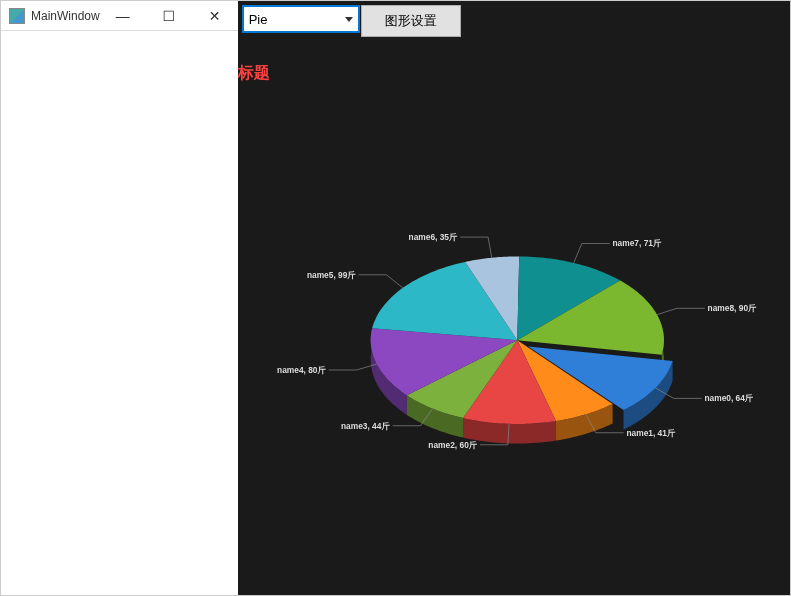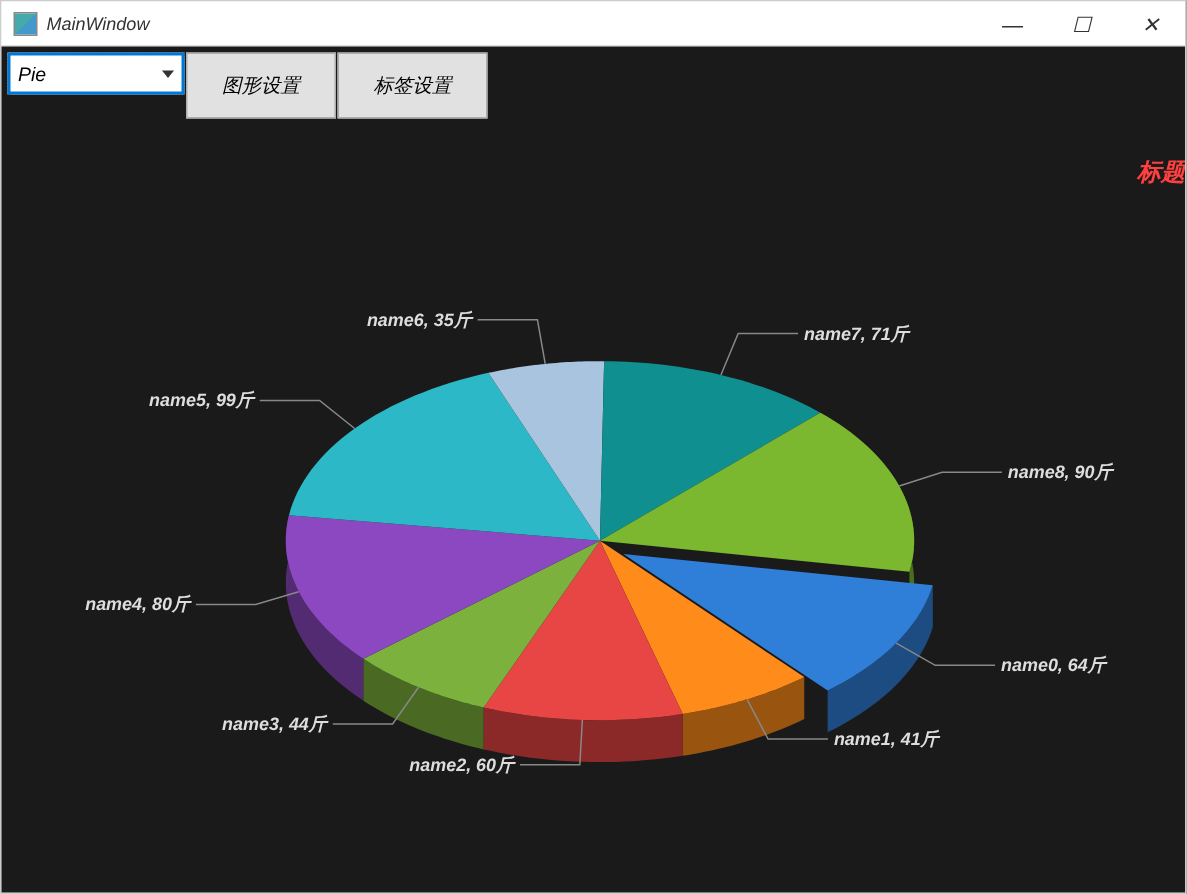--- a/index.html
+++ b/index.html
@@ -8,23 +8,21 @@
   background: #f0f0f0;
   width: 791px;
   height: 596px;
   overflow: hidden;
 }
 .window {
   width: 791px;
   height: 596px;
   background: #fff;
   display: flex;
-  flex-direction: column;
   border: 1px solid #ccc;
-  font-style: italic;
 }
 .titlebar {
   height: 30px;
   background: #fff;
   display: flex;
   align-items: center;
   padding: 0 0 0 8px;
   border-bottom: 1px solid #ddd;
 }
 .titlebar-icon {
@@ -73,32 +71,32 @@
 .combo-caret {
   position: absolute;
   right: 6px;
   width: 0; height: 0;
   border-left: 4px solid transparent;
   border-right: 4px solid transparent;
   border-top: 5px solid #333;
 }
 .btn {
   width: 100px;
-  height: 44px;
+  height: 32px;
   background: #e1e1e1;
   border: 1px solid #adadad;
   display: flex;
   align-items: center;
   justify-content: center;
   font-size: 13px;
   color: #000;
   margin-left: 1px;
 }
 .chart-title {
-  text-align: right;
+  text-align: left;
   color: #ff4040;
   font-size: 16px;
   font-weight: bold;
   margin-top: 14px;
 }
 .chart-area {
   position: absolute;
   left: 0; right: 0;
   top: 60px; bottom: 0;
 }
@@ -129,21 +127,20 @@
   </div>
 
   <div class="content">
 
     <div class="toolbar">
       <div class="combo">
         <span>Pie</span>
         <span class="combo-caret"></span>
       </div>
       <div class="btn">图形设置</div>
-      <div class="btn">标签设置</div>
     </div>
 
     <div class="chart-title">标题</div>
 
     <div class="chart-area">
       <svg class="chart-svg" id="pie-svg" viewBox="0 0 791 505">
           <g>
             <path d="M547.2446524630451,184.44011559665273 L553.1641566469789,187.90350899915796 L558.8343765984838,191.50051956897067 L564.2460836803957,195.22529294669943 L569.3904700013932,199.0717668310017 L574.259162751392,203.0336808453588 L578.8442378288156,207.10458672722896 L583.1382327375666,211.27785882299824 L587.1341587327037,215.54670487164475 L590.8255121950624,219.9041770595686 L594.2062852163,224.34318332859183 L597.2709753771428,228.85649891872674 L600.0145947029162,233.4367781269235 L602.4326777817857,238.07656626266095 L604.5212890324938,242.76831178092132 L606.2770291097635,247.50437857280096 L607.6970404369457,252.27705839375517 L608.7790118569037,257.078583409247 L609.5211823935656,261.90113883738405 L609.9223441180229,266.73687566796303 L609.9818441145101,271.5779234372254 L609.6995855430663,276.41640303752774 L609.0760277971478,281.2444395410824 L608.1121857559374,286.05417501689357 L606.8096281325637,290.8377813200316 L606.8096281325637,318.8377813200316 L608.1121857559374,314.05417501689357 L609.0760277971478,309.2444395410824 L609.6995855430663,304.41640303752774 L609.9818441145101,299.5779234372254 L609.9223441180229,294.73687566796303 L609.5211823935656,289.90113883738405 L608.7790118569037,285.078583409247 L607.6970404369457,280.27705839375517 L606.2770291097635,275.504378572801 L604.5212890324938,270.76831178092135 L602.4326777817857,266.07656626266095 L600.0145947029162,261.4367781269235 L597.2709753771428,256.85649891872674 L594.2062852163,252.34318332859183 L590.8255121950624,247.9041770595686 L587.1341587327037,243.54670487164475 L583.1382327375666,239.27785882299824 L578.8442378288156,235.10458672722896 L574.259162751392,231.0336808453588 L569.3904700013932,227.0717668310017 L564.2460836803957,223.22529294669943 L558.8343765984838,219.50051956897067 L553.1641566469789,215.90350899915796 L547.2446524630451,212.44011559665273 Z" fill="rgb(74,110,28)"></path>
             <path d="M241.9069136423538,348.98659363573 L237.05242232285727,345.696681358581 L232.4074835263304,342.3094222488786 L227.97807069931176,338.8291723621256 L223.7698801193797,335.26040734106977 L219.78832356967175,331.60771665997476 L216.03852137926688,327.87579772250103 L212.52529583838162,324.0694498207891 L209.2531649968474,320.1935679635128 L206.2263368538447,316.25313658083985 L203.44870394636618,312.2532231143953 L200.92383834336752,308.1989715004714 L198.6549870520447,304.0955955548644 L196.64506784214376,299.94837226784534 L194.8966654936743,295.7626350178879 L193.41202847285177,291.54376671288014 L192.193066040543,287.2971928676409 L191.2413457969341,283.0283746266433 L190.558091665578,278.74280174091814 L190.14418231941414,274.44598550816846 L190.0001500507847,270.14345168517525 L190.12618008690023,265.84073338160874 L190.5221103516353,261.5433639443833 L191.1874316739603,257.25686984170744 L192.1212884427415,252.98676355598025 L192.1212884427415,280.98676355598025 L191.1874316739603,285.25686984170744 L190.5221103516353,289.5433639443833 L190.12618008690023,293.84073338160874 L190.0001500507847,298.14345168517525 L190.14418231941414,302.44598550816846 L190.558091665578,306.74280174091814 L191.2413457969341,311.0283746266433 L192.193066040543,315.2971928676409 L193.41202847285177,319.54376671288014 L194.8966654936743,323.7626350178879 L196.64506784214376,327.94837226784534 L198.6549870520447,332.0955955548644 L200.92383834336752,336.1989715004714 L203.44870394636618,340.2532231143953 L206.2263368538447,344.25313658083985 L209.2531649968474,348.1935679635128 L212.52529583838162,352.0694498207891 L216.03852137926688,355.87579772250103 L219.78832356967175,359.60771665997476 L223.7698801193797,363.26040734106977 L227.97807069931176,366.8291723621256 L232.4074835263304,370.3094222488786 L237.05242232285727,373.696681358581 L241.9069136423538,376.98659363573 Z" fill="rgb(83,43,115)"></path>
             <path d="M622.4409425386905,299.76313901240536 L621.3097502493252,303.14463508158576 L620.0092682825391,306.5061967631879 L618.5405670382099,309.8450572251403 L616.9048553740328,313.15846832027694 L615.103479610534,316.4437028482807 L613.1379224229424,319.6980568003856 L611.0098016208298,322.9188515849906 L608.7208688165255,326.1034362323531 L606.2730079834004,329.24918957654745 L603.6682339052072,332.3535224128926 L600.9086905177533,335.4138796290728 L597.996649144272,338.4277423081985 L594.9345066259428,341.3926298020739 L591.7247833491009,344.30610177296813 L588.3701211707591,347.16576020220657 L584.8732812441502,349.9692513639305 L581.2371417460786,352.71426776240037 L577.4646955079517,355.39855003124796 L573.5590475524432,358.0198887931142 L569.5234125378121,360.57612647814216 L565.3611121119844,363.0651590998281 L561.0755721785728,365.48493798676964 L556.6703200770862,367.83347146888457 L552.1489816796498,370.1088265167138 L552.1489816796498,398.1088265167138 L556.6703200770862,395.83347146888457 L561.0755721785728,393.48493798676964 L565.3611121119844,391.0651590998281 L569.5234125378121,388.57612647814216 L573.5590475524432,386.0198887931142 L577.4646955079517,383.39855003124796 L581.2371417460786,380.71426776240037 L584.8732812441502,377.9692513639305 L588.3701211707591,375.16576020220657 L591.7247833491009,372.30610177296813 L594.9345066259428,369.3926298020739 L597.996649144272,366.4277423081985 L600.9086905177533,363.4138796290728 L603.6682339052072,360.3535224128926 L606.2730079834004,357.24918957654745 L608.7208688165255,354.1034362323531 L611.0098016208298,350.9188515849906 L613.1379224229424,347.6980568003856 L615.103479610534,344.4437028482807 L616.9048553740328,341.15846832027694 L618.5405670382099,337.8450572251403 L620.0092682825391,334.5061967631879 L621.3097502493252,331.14463508158576 L622.4409425386905,327.76313901240536 Z" fill="rgb(28,76,130)"></path>

